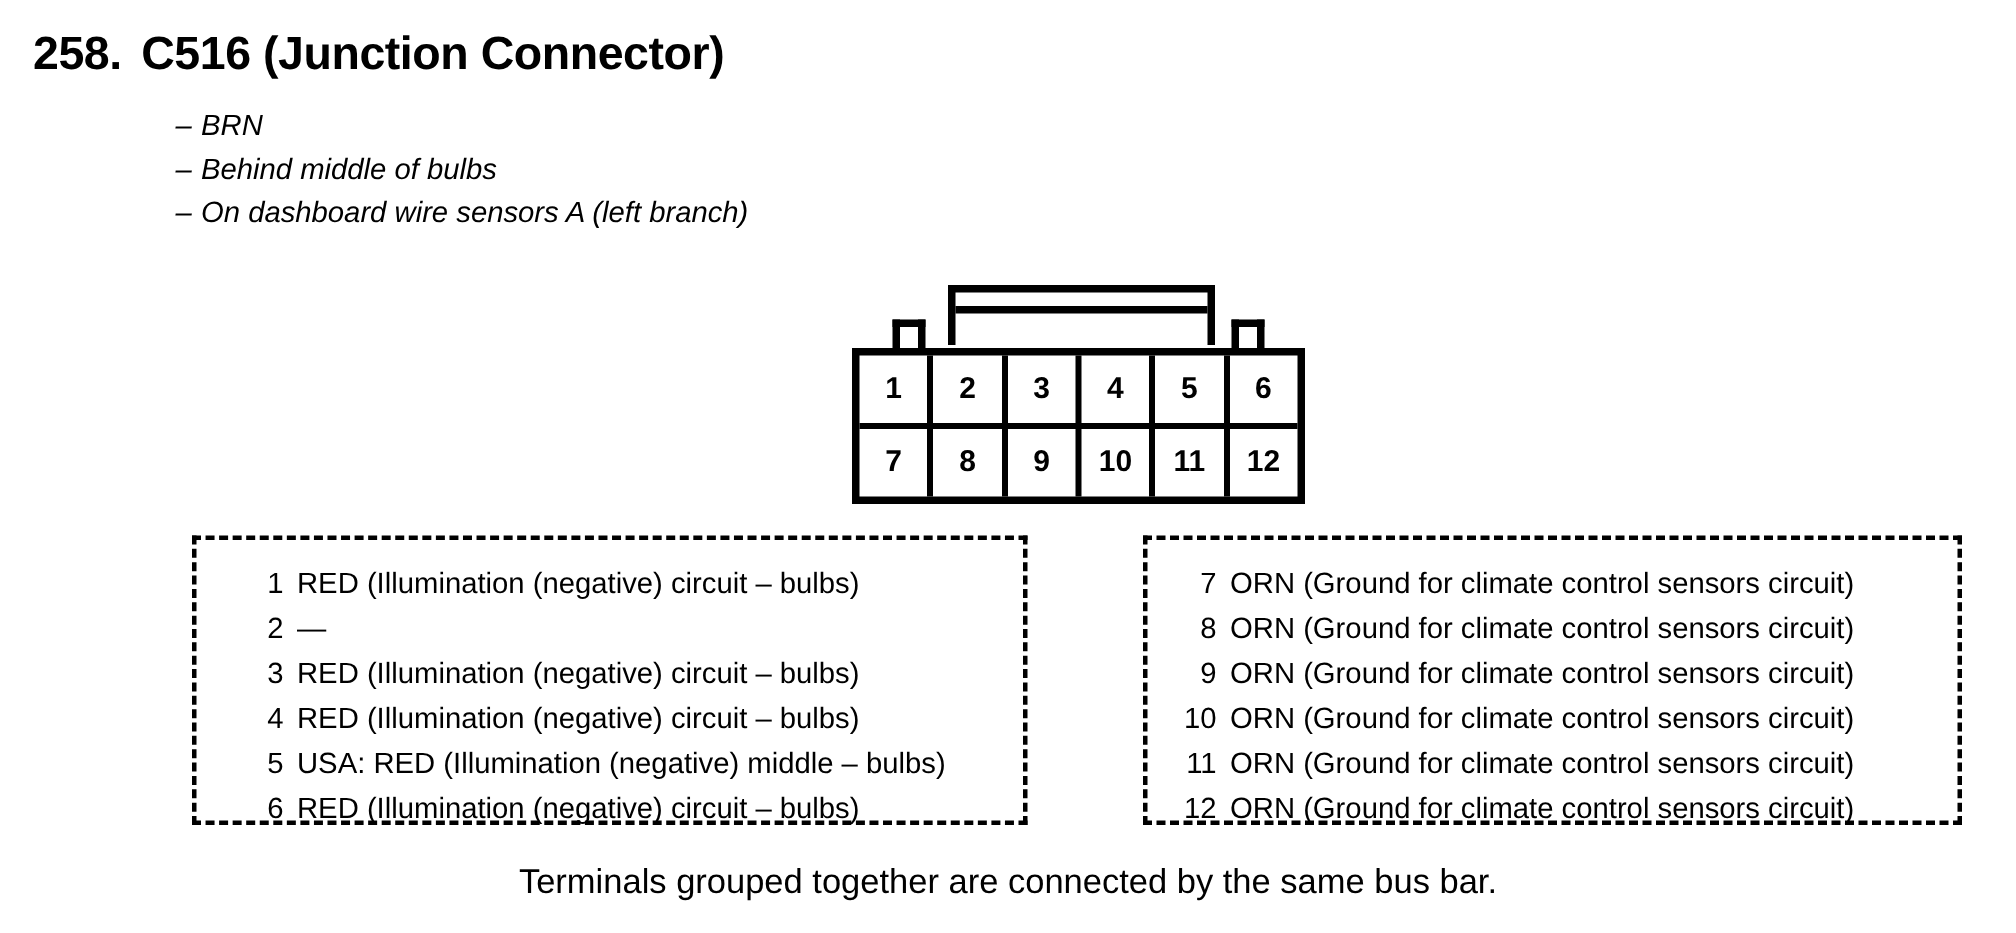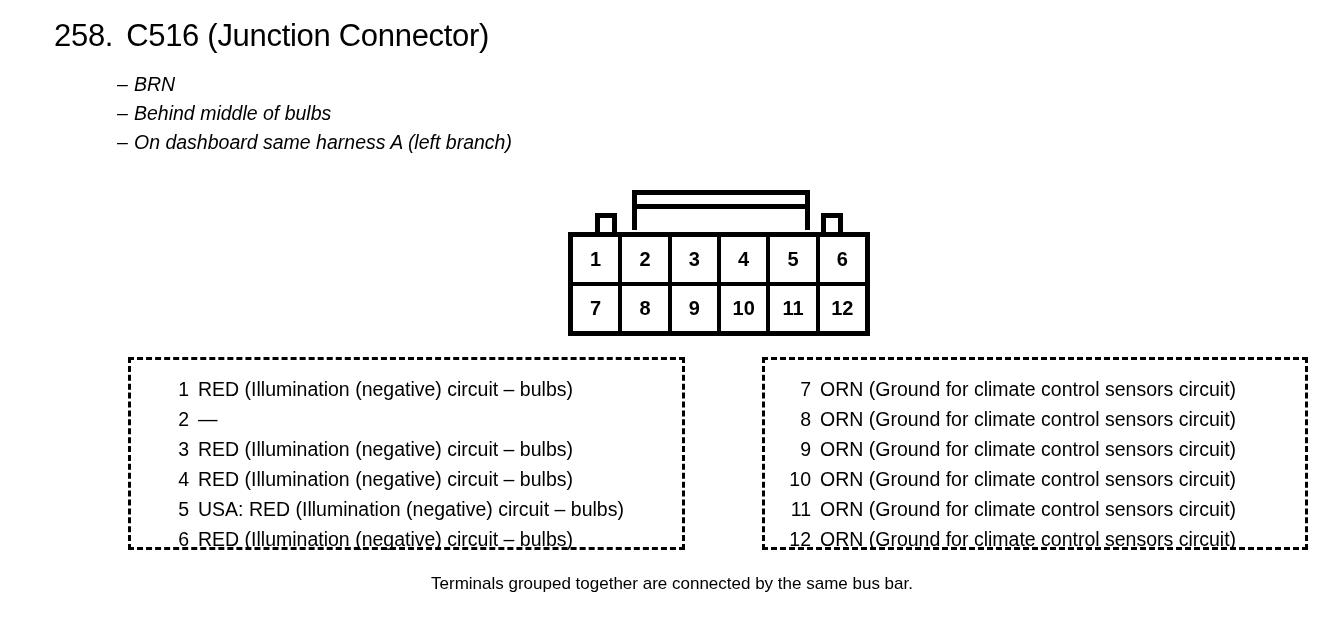--- a/index.html
+++ b/index.html
@@ -15,24 +15,23 @@
     color: #000000;
     overflow: hidden;
   }
 
   
   #header-title {
     position: absolute;
     left: 22px;
     top: 18px;
     font-size: 31px;
-    font-weight: normal;
+    font-weight: bold;
     letter-spacing: -0.3px;
     white-space: nowrap;
-    margin-left: 32px;
   }
   #header-title .num {
     display: inline-block;
     margin-right: 13px;
   }
 
   #attribute-list {
     position: absolute;
     left: 117px;
     top: 70px;
@@ -152,39 +151,39 @@
   }
   .pin-item .pin-desc { flex: 0 1 auto; }
 
   
   #footer-note {
     position: absolute;
     left: 0;
     right: 0;
     top: 574px;
     text-align: center;
-    font-size: 17px;
+    font-size: 23px;
   }
 </style>
 </head>
 <body>
 
 <div id="header-title">
   <span class="num">258.</span><span>C516 (Junction Connector)</span>
 </div>
 
 <div id="attribute-list">
   <div class="attr-row">
     <span class="dash">–</span><span>BRN</span>
   </div>
   <div class="attr-row">
     <span class="dash">–</span><span>Behind middle of bulbs</span>
   </div>
   <div class="attr-row">
-    <span class="dash">–</span><span>On dashboard same harness A (left branch)</span>
+    <span class="dash">–</span><span>On dashboard wire sensors A (left branch)</span>
   </div>
 </div>
 
 <div id="connector">
 
   <div id="bus-tab">
     <div id="bus-tab-inner"></div>
   </div>
 
   <div class="notch" id="notch-left"></div>
@@ -223,21 +222,21 @@
     <li class="pin-item">
       <span class="pin-no">3</span>
       <span class="pin-desc">RED (Illumination (negative) circuit – bulbs)</span>
     </li>
     <li class="pin-item">
       <span class="pin-no">4</span>
       <span class="pin-desc">RED (Illumination (negative) circuit – bulbs)</span>
     </li>
     <li class="pin-item">
       <span class="pin-no">5</span>
-      <span class="pin-desc">USA: RED (Illumination (negative) circuit – bulbs)</span>
+      <span class="pin-desc">USA: RED (Illumination (negative) middle – bulbs)</span>
     </li>
     <li class="pin-item">
       <span class="pin-no">6</span>
       <span class="pin-desc">RED (Illumination (negative) circuit – bulbs)</span>
     </li>
   </ul>
 </div>
 
 <div class="pin-box" id="pin-box-right">
   <ul class="pin-list">

